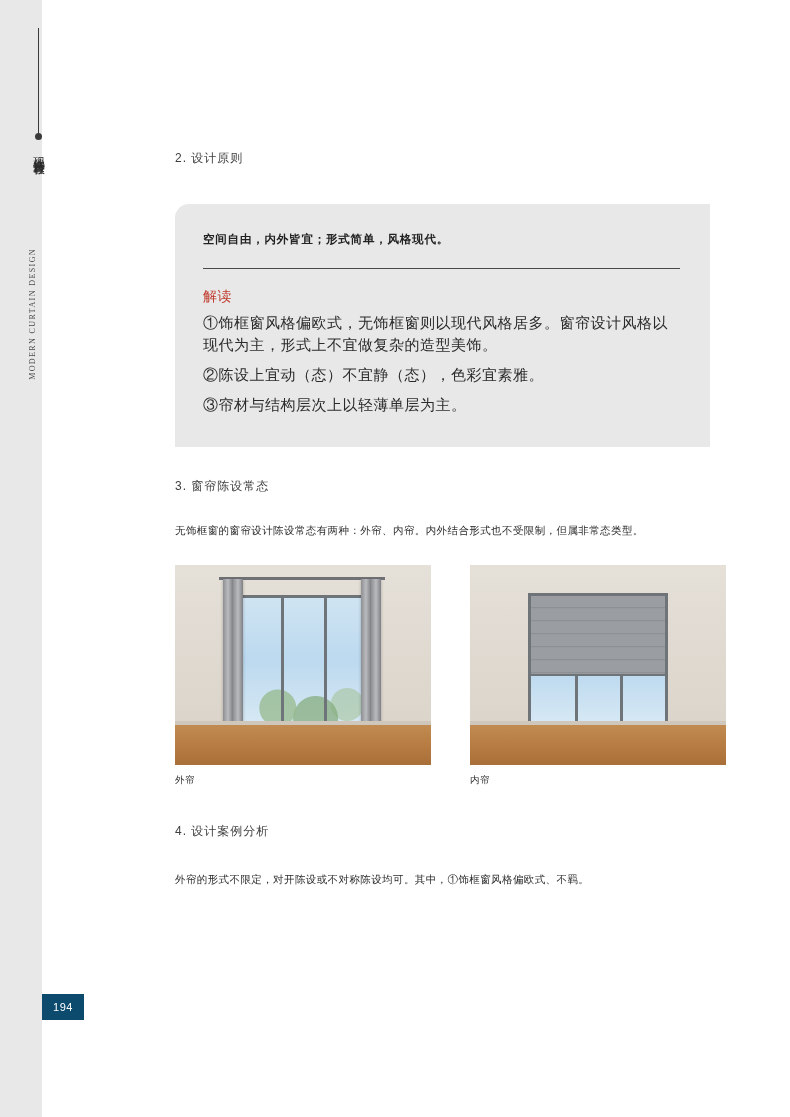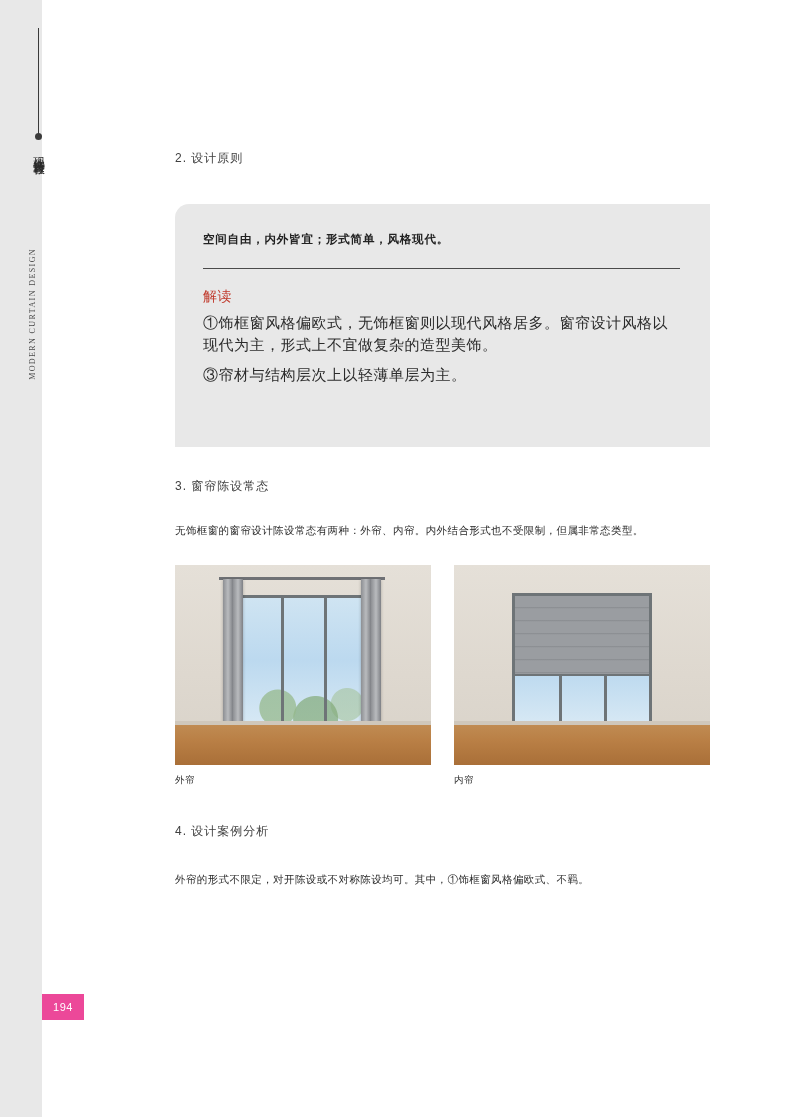--- a/index.html
+++ b/index.html
@@ -67,21 +67,21 @@
     transform-origin: center;
     white-space: nowrap;
     font-family: "Liberation Serif", serif;
   }
   .page-num-box {
     position: absolute;
     left: 42px;
     top: 994px;
     width: 42px;
     height: 26px;
-    background: #ec4899;
+    background: #0c4a6e;
     color: #ffffff;
     font-size: 11px;
     display: flex;
     align-items: center;
     justify-content: center;
     letter-spacing: 0.5px;
   }
 
   
   .content {
@@ -163,21 +163,21 @@
   .para-3 { top: 521px; }
   .para-4 { top: 870px; }
 
   
   .figures {
     position: absolute;
     top: 565px;
     left: 0;
     width: 538px;
     display: flex;
-    gap: 23px;
+    gap: 39px;
     font-family: Liberation Serif, serif;
   }
   .figure { width: 256px; }
   .fig-frame {
     width: 256px;
     height: 200px;
     position: relative;
     overflow: hidden;
     background: #ded9d2;
   }
@@ -289,20 +289,21 @@
 <div class="content">
 
   <h2 class="section-heading heading-2">2. 设计原则</h2>
 
   <div class="principle-box">
     <div class="principle-lead">空间自由，内外皆宜；形式简单，风格现代。</div>
     <div class="principle-rule"></div>
     <div class="explain-label">解读</div>
     <div class="explain-body">
       <p>①饰框窗风格偏欧式，无饰框窗则以现代风格居多。窗帘设计风格以现代为主，形式上不宜做复杂的造型美饰。</p>
+      <p>②陈设上宜动（态）不宜静（态），色彩宜素雅。</p>
       <p>③帘材与结构层次上以轻薄单层为主。</p>
     </div>
   </div>
 
   <h2 class="section-heading heading-3">3. 窗帘陈设常态</h2>
   <div class="body-para para-3">无饰框窗的窗帘设计陈设常态有两种：外帘、内帘。内外结合形式也不受限制，但属非常态类型。</div>
 
   <div class="figures">
 
     <div class="figure">

